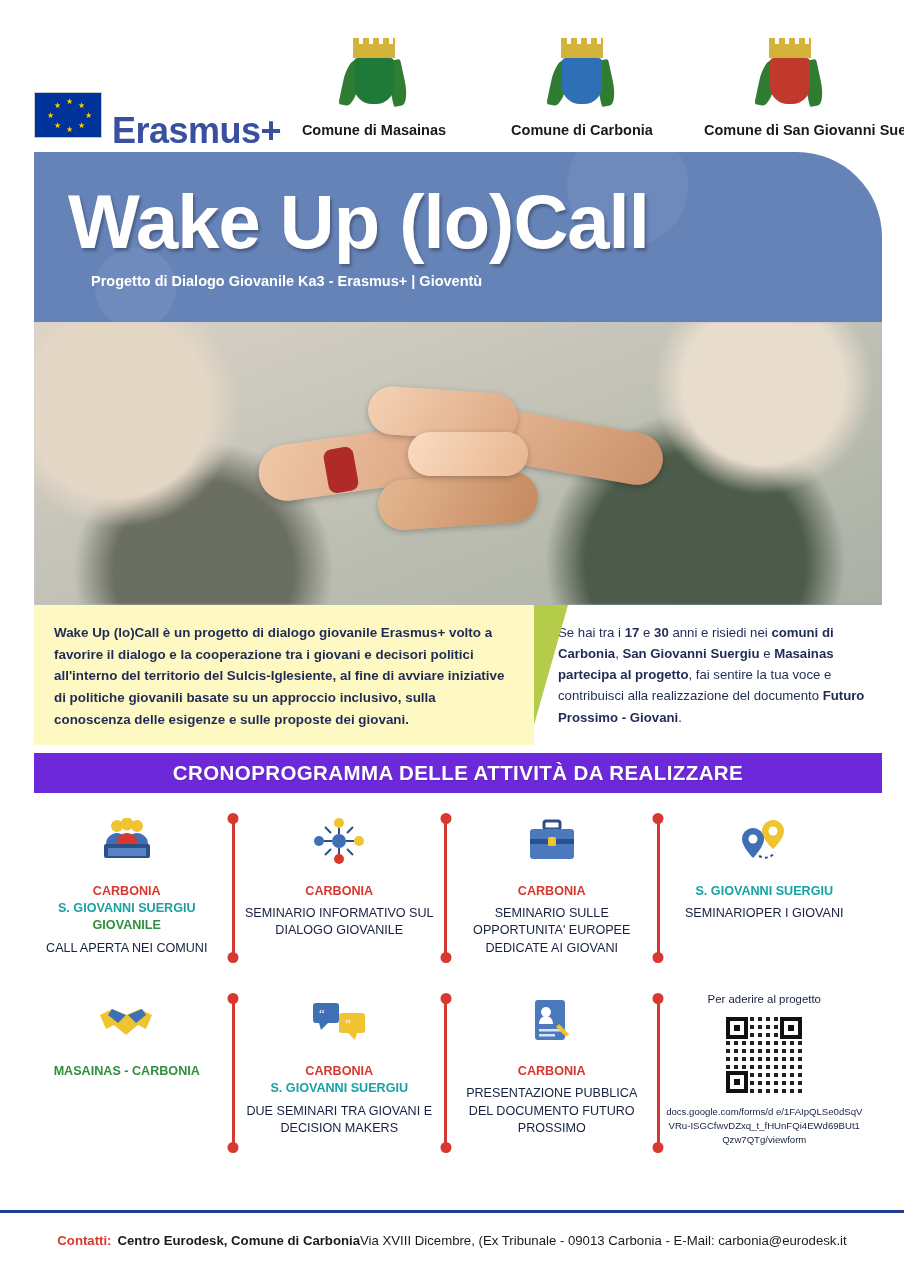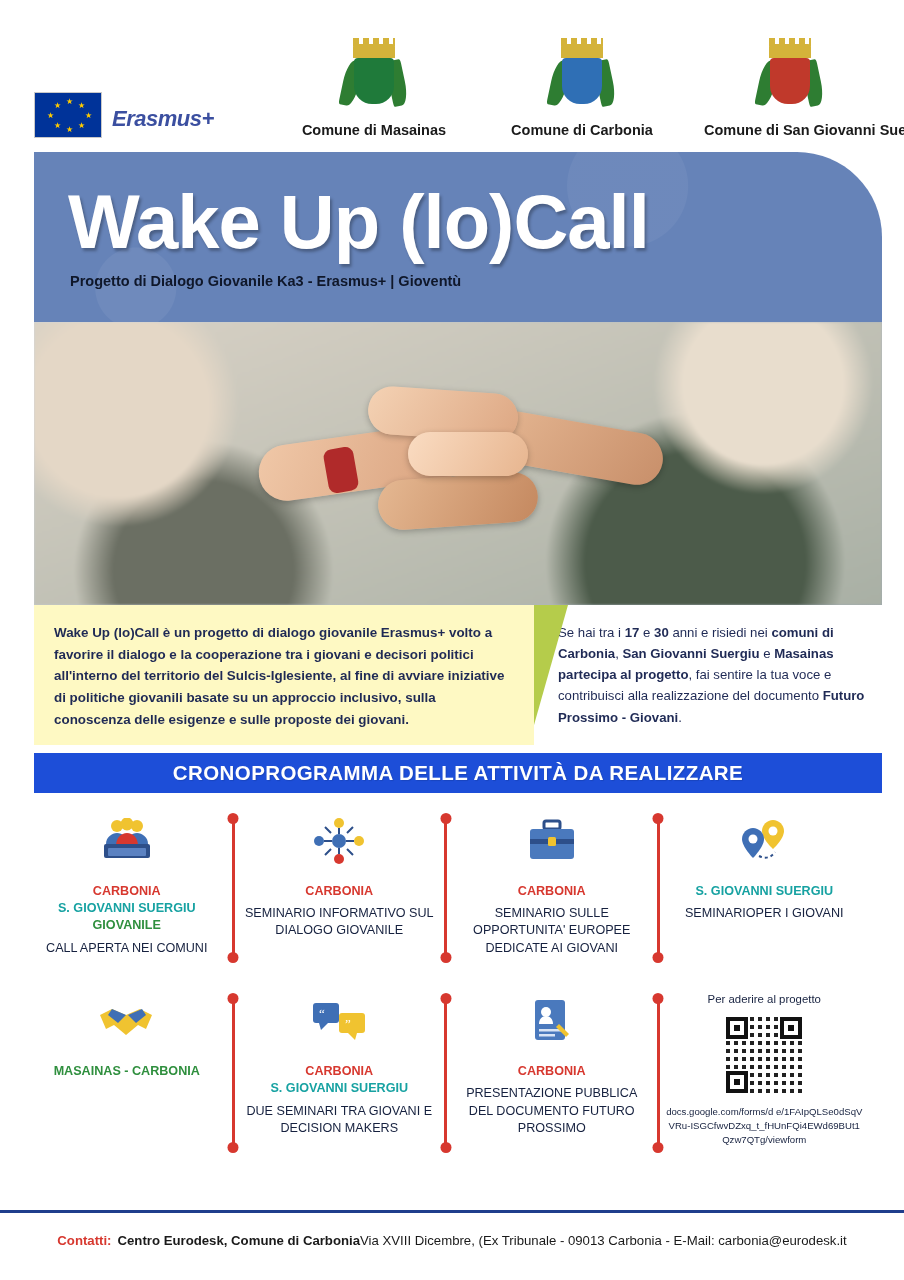--- a/index.html
+++ b/index.html
@@ -25,28 +25,27 @@
     position: relative;
     flex: 0 0 auto;
   }
   .eu-star {
     position: absolute;
     color: #FFCC00;
     font-size: 8px;
     line-height: 8px;
   }
   .erasmus-text {
-    font-size: 22px;
+    font-size: 36px;
     font-weight: bold;
     color: #3b4fa0;
     margin-left: 10px;
     letter-spacing: -0.5px;
     position: relative;
-    top: 4px;
-    font-style: italic;
+    top: 16px;
   }
   .crests {
     display: flex;
     flex: 1;
     justify-content: flex-end;
     gap: 36px;
     align-items: flex-end;
   }
   .crest-block { text-align: center; width: 172px; }
   .crest {
@@ -100,25 +99,26 @@
     color: #ffffff;
     font-size: 76px;
     font-weight: bold;
     letter-spacing: -1px;
     padding: 26px 0 0 34px;
     text-shadow: 2px 3px 3px rgba(0,0,0,.28);
     z-index: 2;
   }
   .banner .subtitle {
     position: relative;
-    color: #0f172a;
+    color: #ffffff;
     font-size: 14.5px;
     font-weight: bold;
-    padding: 8px 0 0 36px;
+    padding: 8px 0 0 17px;
     z-index: 2;
+    margin-left: 40px;
   }
 
   
   .photo {
     margin: 0 22px 0 34px;
     height: 283px;
     position: relative;
     overflow: hidden;
     background: linear-gradient(135deg,#cfd6dd 0%,#b9c2cb 45%,#9aa6b2 100%);
   }
@@ -179,21 +179,21 @@
     color: #1f2a55;
     font-size: 13.2px;
     line-height: 1.6;
     padding: 17px 12px 14px 24px;
   }
   .desc-right b { font-weight: bold; }
 
   
   .yellowbar {
     margin: 8px 22px 0 34px;
-    background: #1d4ed8;
+    background: #6d28d9;
     height: 40px;
     display: flex; align-items: center; justify-content: center;
     color: #ffffff;
     font-size: 20.5px;
     font-weight: bold;
     letter-spacing: 0.4px;
     text-shadow: 1px 1px 1px rgba(0,0,0,.12);
   }
 
   

